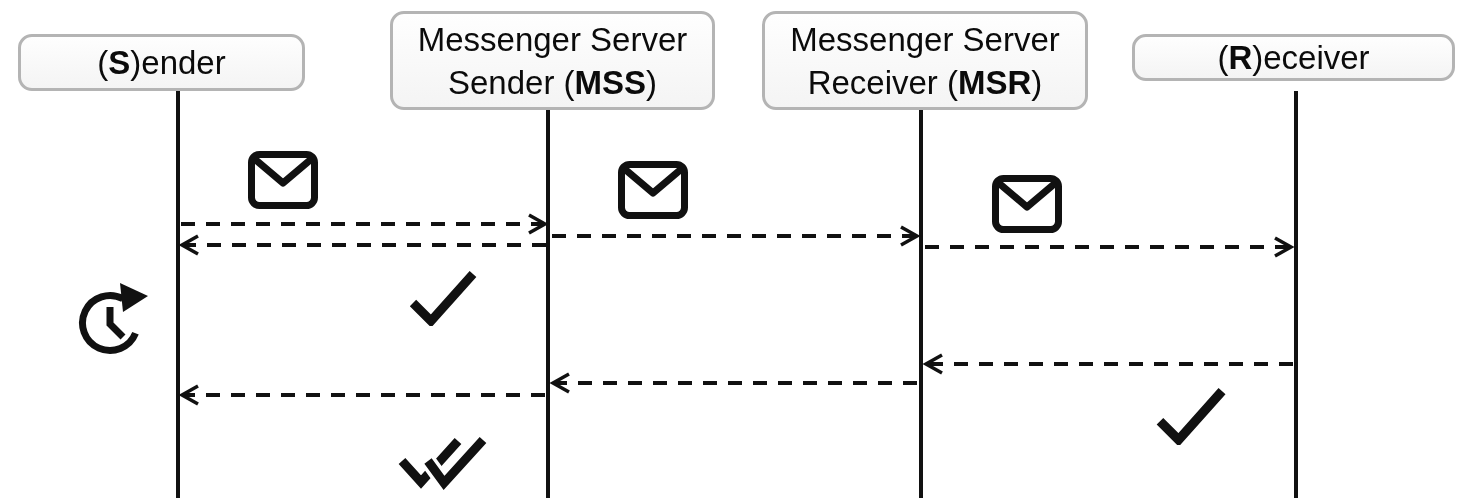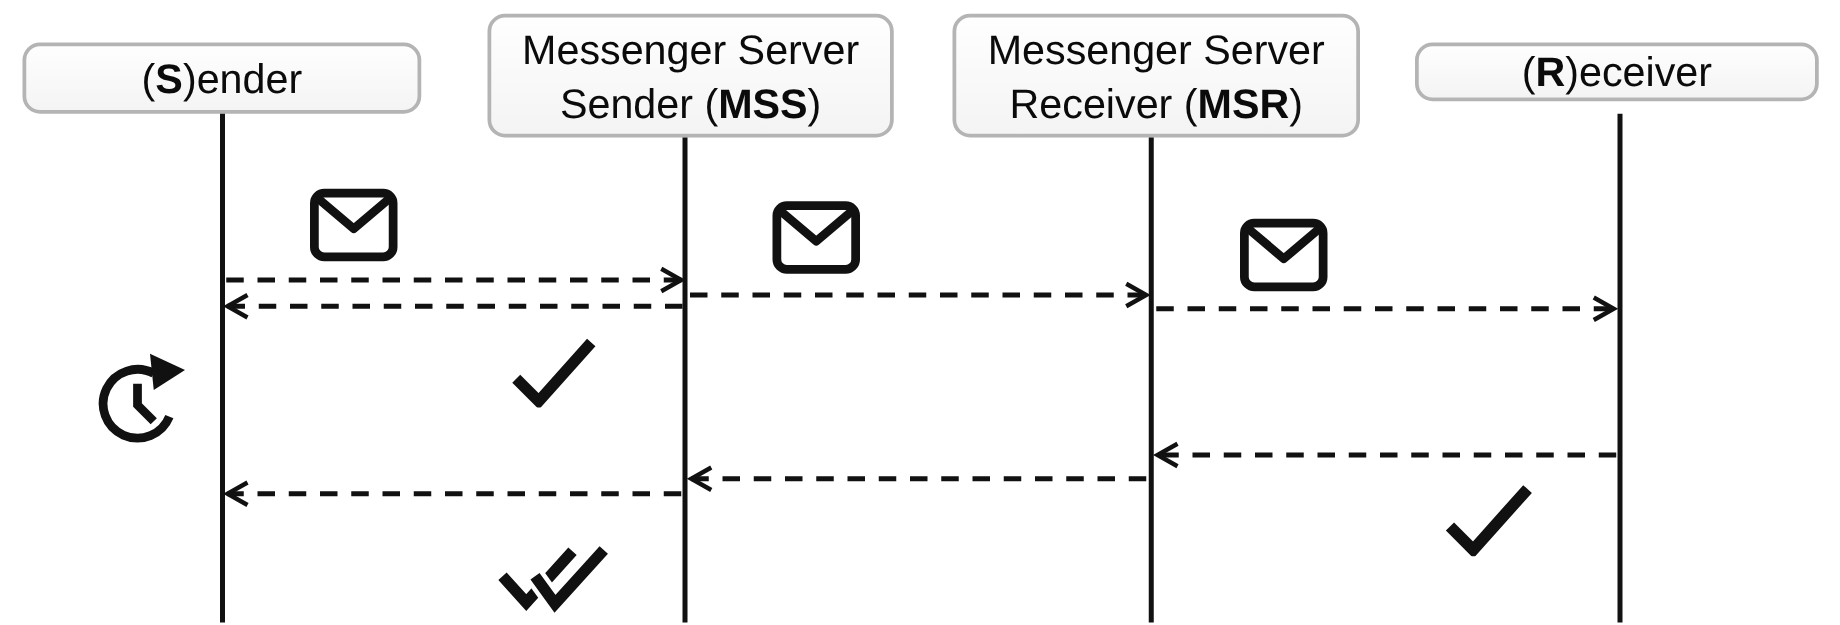--- a/index.html
+++ b/index.html
@@ -12,21 +12,21 @@
   
   .actor{
     position:absolute;box-sizing:border-box;
     border:3px solid #b4b4b4;border-radius:14px;
     background:linear-gradient(180deg,#fefefe 0%,#f4f4f4 100%);
     display:flex;flex-direction:column;align-items:center;justify-content:center;
     color:#0b0b0b;font-size:33px;text-align:center;
   }
   .actor b{font-weight:bold;}
   .actor .line{line-height:43px;white-space:nowrap;}
-  #box-sender  {left:18px;  top:34px;width:319px;height:57px;}
+  #box-sender  {left:18px;  top:34px;width:287px;height:57px;}
   #box-mss     {left:390px; top:11px;width:325px;height:99px;}
   #box-msr     {left:762px; top:11px;width:326px;height:99px;}
   #box-receiver{left:1132px;top:34px;width:323px;height:47px;}
 
   
   .lifeline{position:absolute;width:4px;background:#111111;}
   #life-sender  {left:176px; top:91px; height:407px;}
   #life-mss     {left:546px; top:110px;height:388px;}
   #life-msr     {left:919px; top:110px;height:388px;}
   #life-receiver{left:1294px;top:91px; height:407px;}

